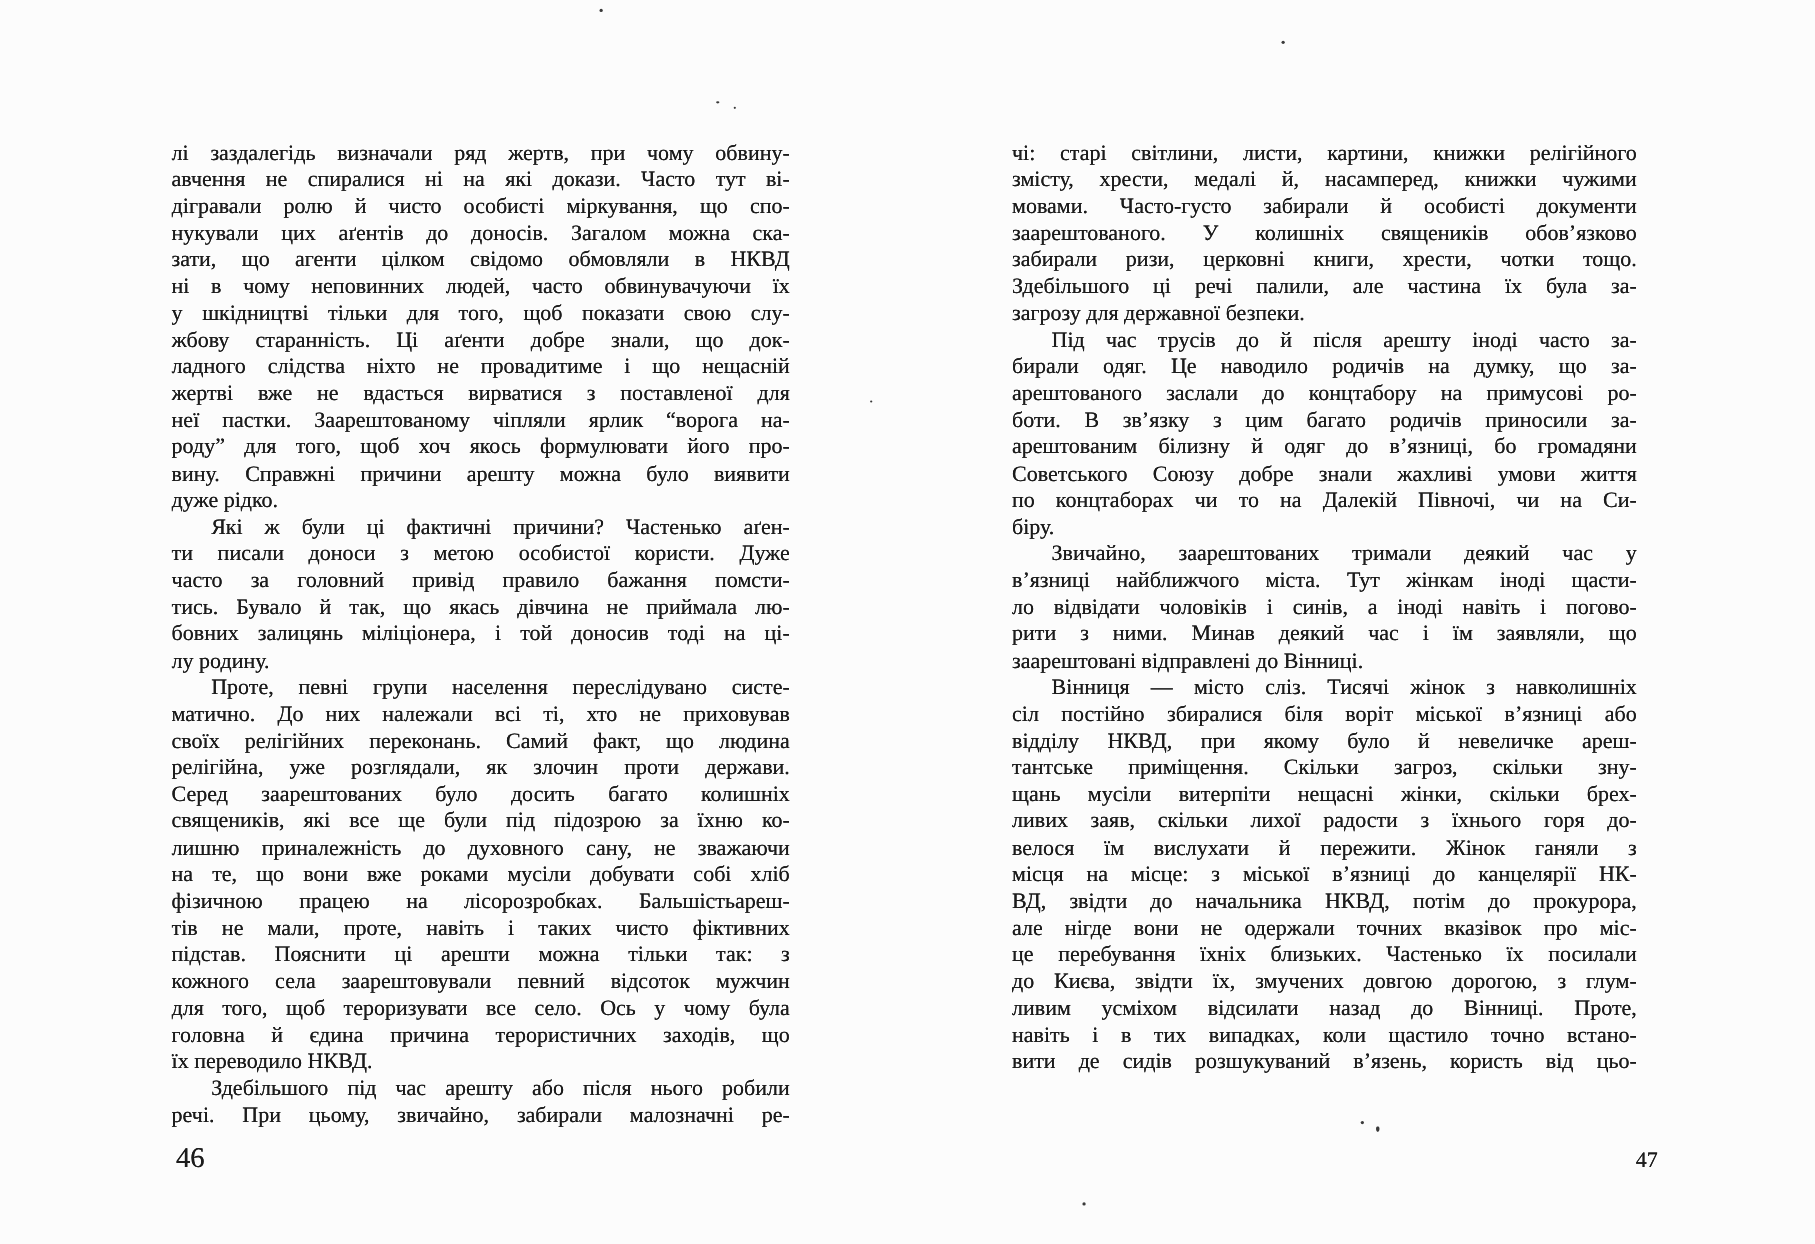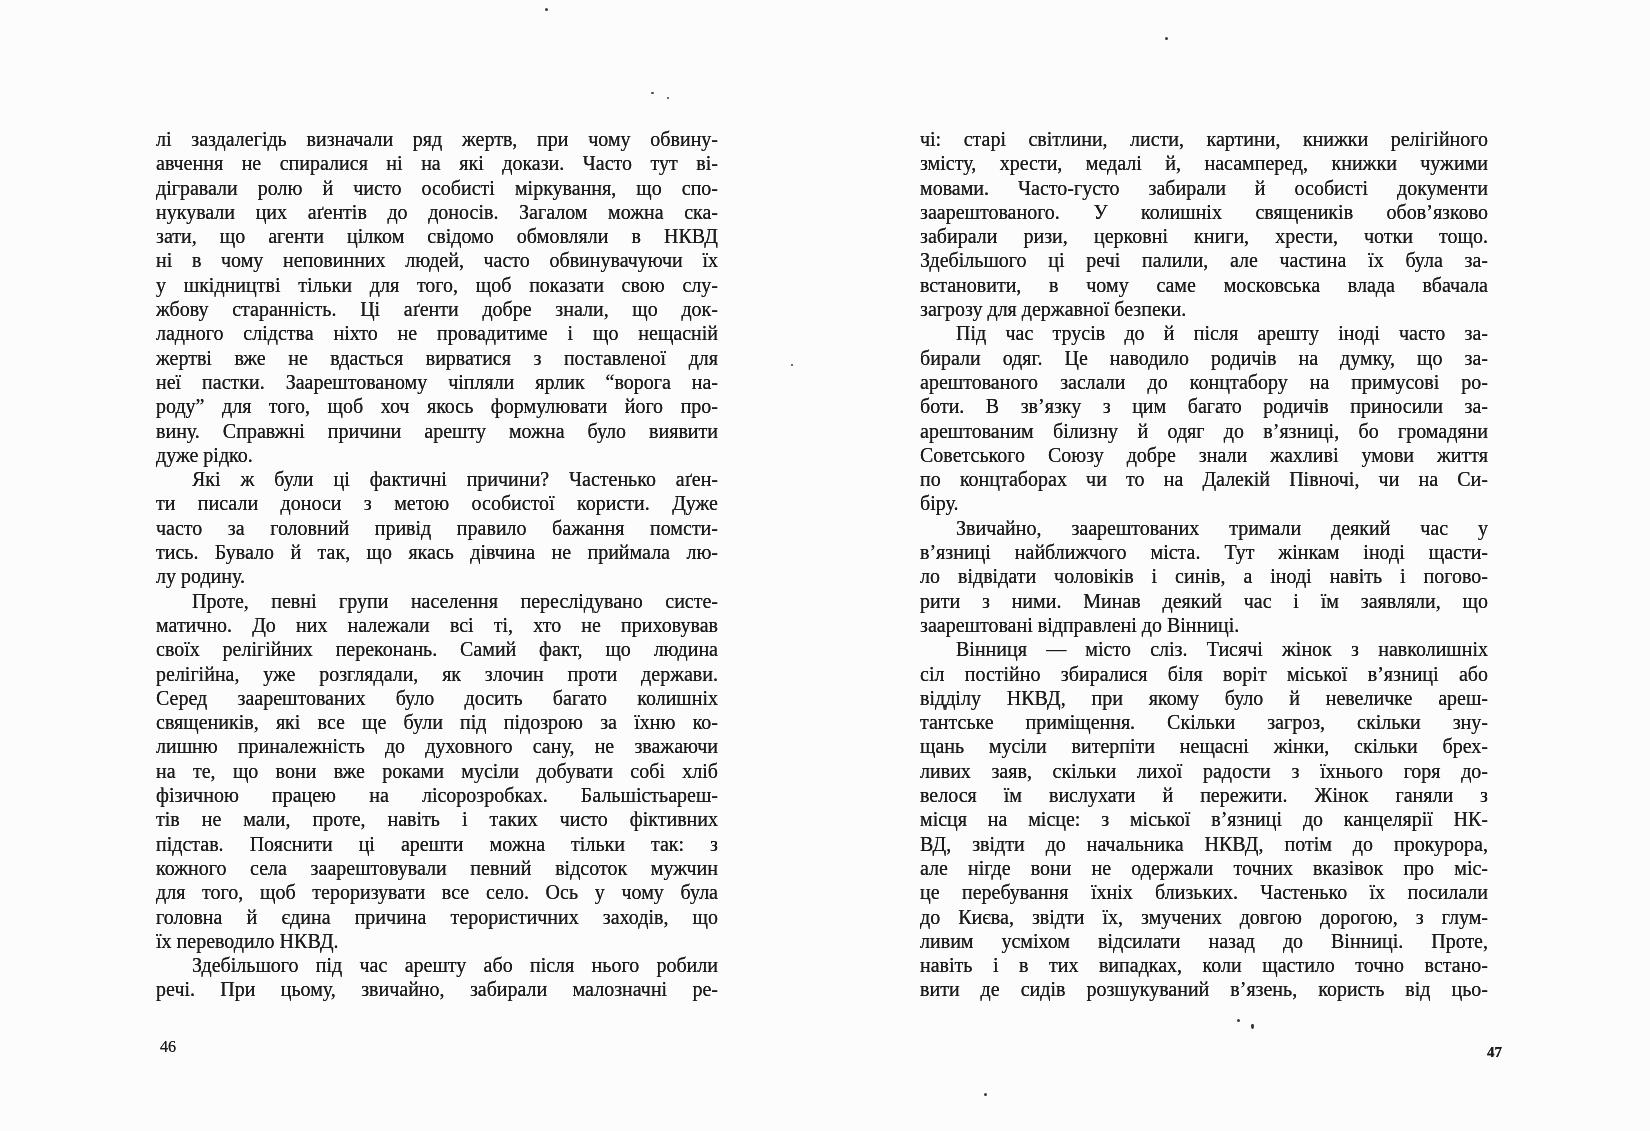--- a/index.html
+++ b/index.html
@@ -33,28 +33,28 @@
   }
   .line.indent { text-indent: 36px; }
   .line.para-end { text-align-last: left; }
   .page-number {
     position: absolute;
     text-shadow: 0 0 0.5px currentColor;
   }
   .page-number.left {
     left: 160px;
     top: 1038px;
-    font-size: 16px;
+    font-size: 26px;
     text-align: center;
   }
   .page-number.right {
     left: 1487px;
     top: 1044px;
-    font-size: 15px;
-    font-weight: bold;
+    font-size: 20px;
+    font-weight: normal;
   }
   .speck {
     position: absolute;
     background: #3a3a3a;
     border-radius: 50%;
   }
 </style>
 </head>
 <body>
 
@@ -70,20 +70,21 @@
     <div class="line">ладного слідства ніхто не провадитиме і що нещасній</div>
     <div class="line">жертві вже не вдасться вирватися з поставленої для</div>
     <div class="line">неї пастки. Заарештованому чіпляли ярлик “ворога на-</div>
     <div class="line">роду” для того, щоб хоч якось формулювати його про-</div>
     <div class="line">вину. Справжні причини арешту можна було виявити</div>
     <div class="line para-end">дуже рідко.</div>
     <div class="line indent">Які ж були ці фактичні причини? Частенько аґен-</div>
     <div class="line">ти писали доноси з метою особистої користи. Дуже</div>
     <div class="line">часто за головний привід правило бажання помсти-</div>
     <div class="line">тись. Бувало й так, що якась дівчина не приймала лю-</div>
+    <div class="line">бовних залицянь міліціонера, і той доносив тоді на ці-</div>
     <div class="line para-end">лу родину.</div>
     <div class="line indent">Проте, певні групи населення переслідувано систе-</div>
     <div class="line">матично. До них належали всі ті, хто не приховував</div>
     <div class="line">своїх релігійних переконань. Самий факт, що людина</div>
     <div class="line">релігійна, уже розглядали, як злочин проти держави.</div>
     <div class="line">Серед заарештованих було досить багато колишніх</div>
     <div class="line">священиків, які все ще були під підозрою за їхню ко-</div>
     <div class="line">лишню приналежність до духовного сану, не зважаючи</div>
     <div class="line">на те, що вони вже роками мусіли добувати собі хліб</div>
     <div class="line">фізичною працею на лісорозробках. Бальшістьареш-</div>
@@ -97,21 +98,20 @@
     <div class="line">речі. При цьому, звичайно, забирали малозначні ре-</div>
   </div>
 
 <div class="page-column right">
     <div class="line">чі: старі світлини, листи, картини, книжки релігійного</div>
     <div class="line">змісту, хрести, медалі й, насамперед, книжки чужими</div>
     <div class="line">мовами. Часто-густо забирали й особисті документи</div>
     <div class="line">заарештованого. У колишніх священиків обов’язково</div>
     <div class="line">забирали ризи, церковні книги, хрести, чотки тощо.</div>
     <div class="line">Здебільшого ці речі палили, але частина їх була за-</div>
-    <div class="line">встановити, в чому саме московська влада вбачала</div>
     <div class="line para-end">загрозу для державної безпеки.</div>
     <div class="line indent">Під час трусів до й після арешту іноді часто за-</div>
     <div class="line">бирали одяг.  Це наводило родичів на думку, що за-</div>
     <div class="line">арештованого заслали до концтабору на примусові ро-</div>
     <div class="line">боти. В зв’язку з цим багато родичів приносили за-</div>
     <div class="line">арештованим білизну й одяг до в’язниці, бо громадяни</div>
     <div class="line">Советського Союзу добре знали жахливі умови життя</div>
     <div class="line">по концтаборах чи то на Далекій Півночі, чи на Си-</div>
     <div class="line para-end">біру.</div>
     <div class="line indent">Звичайно, заарештованих тримали деякий час у</div>

